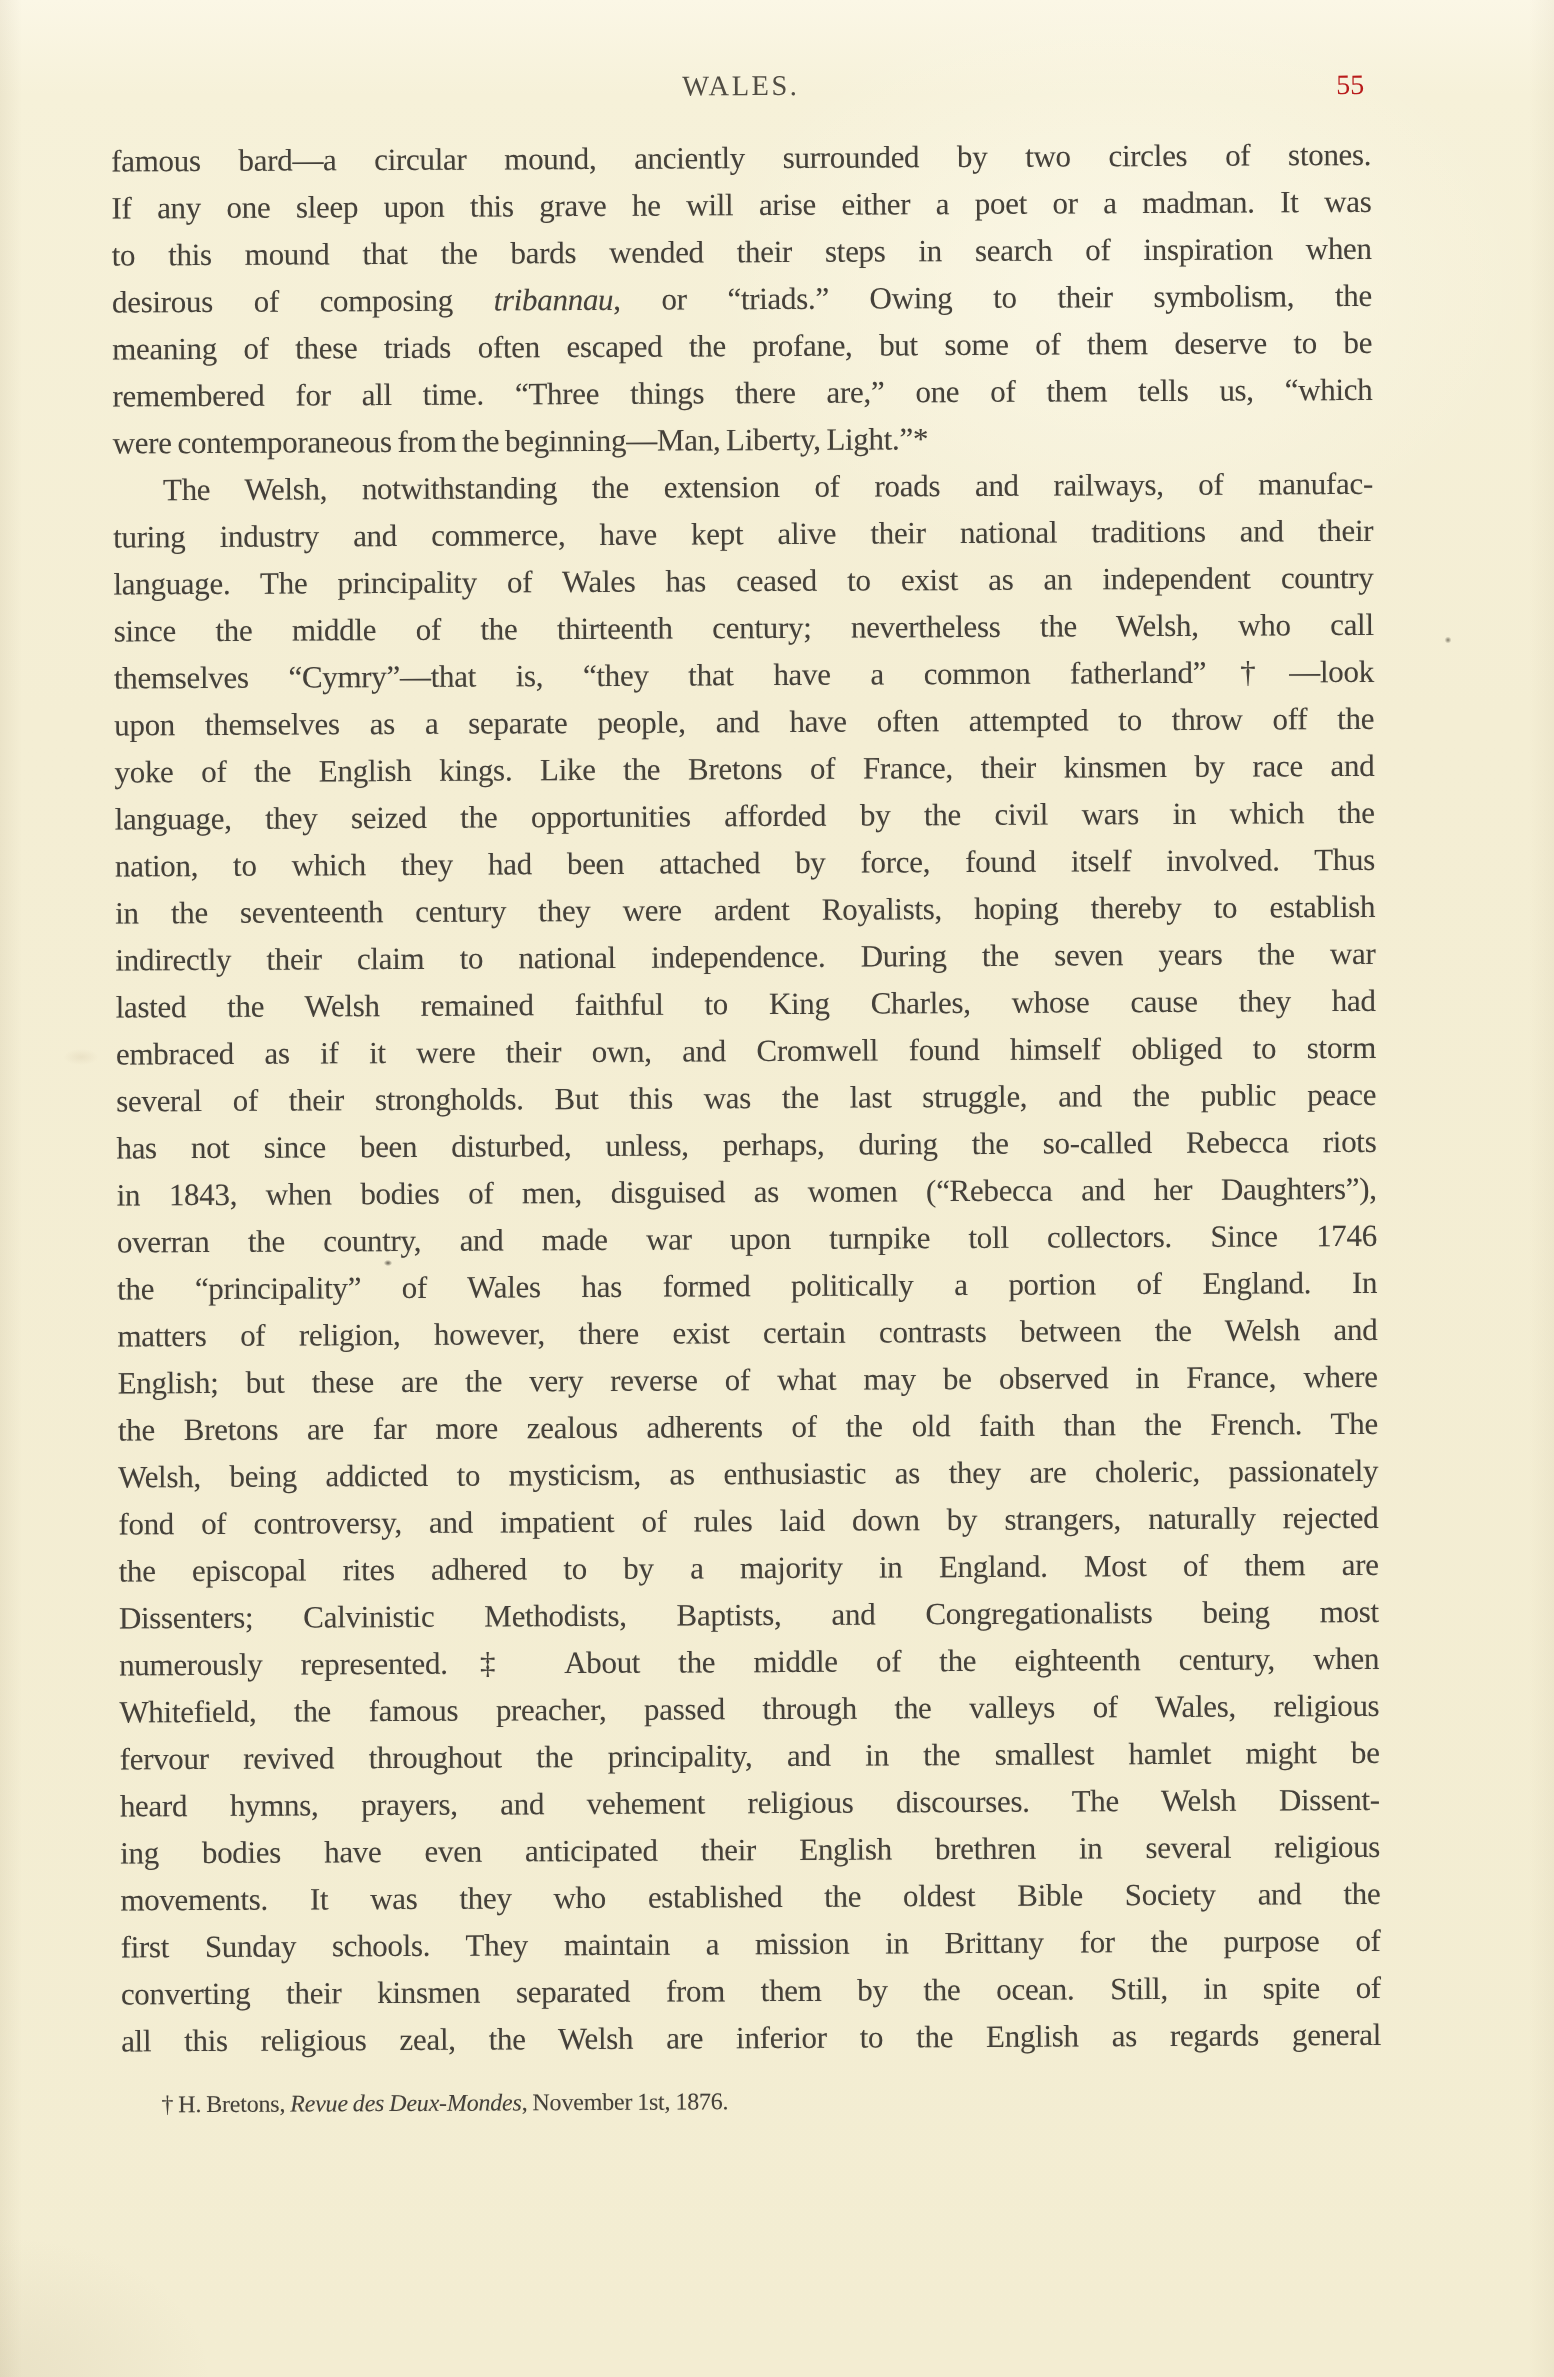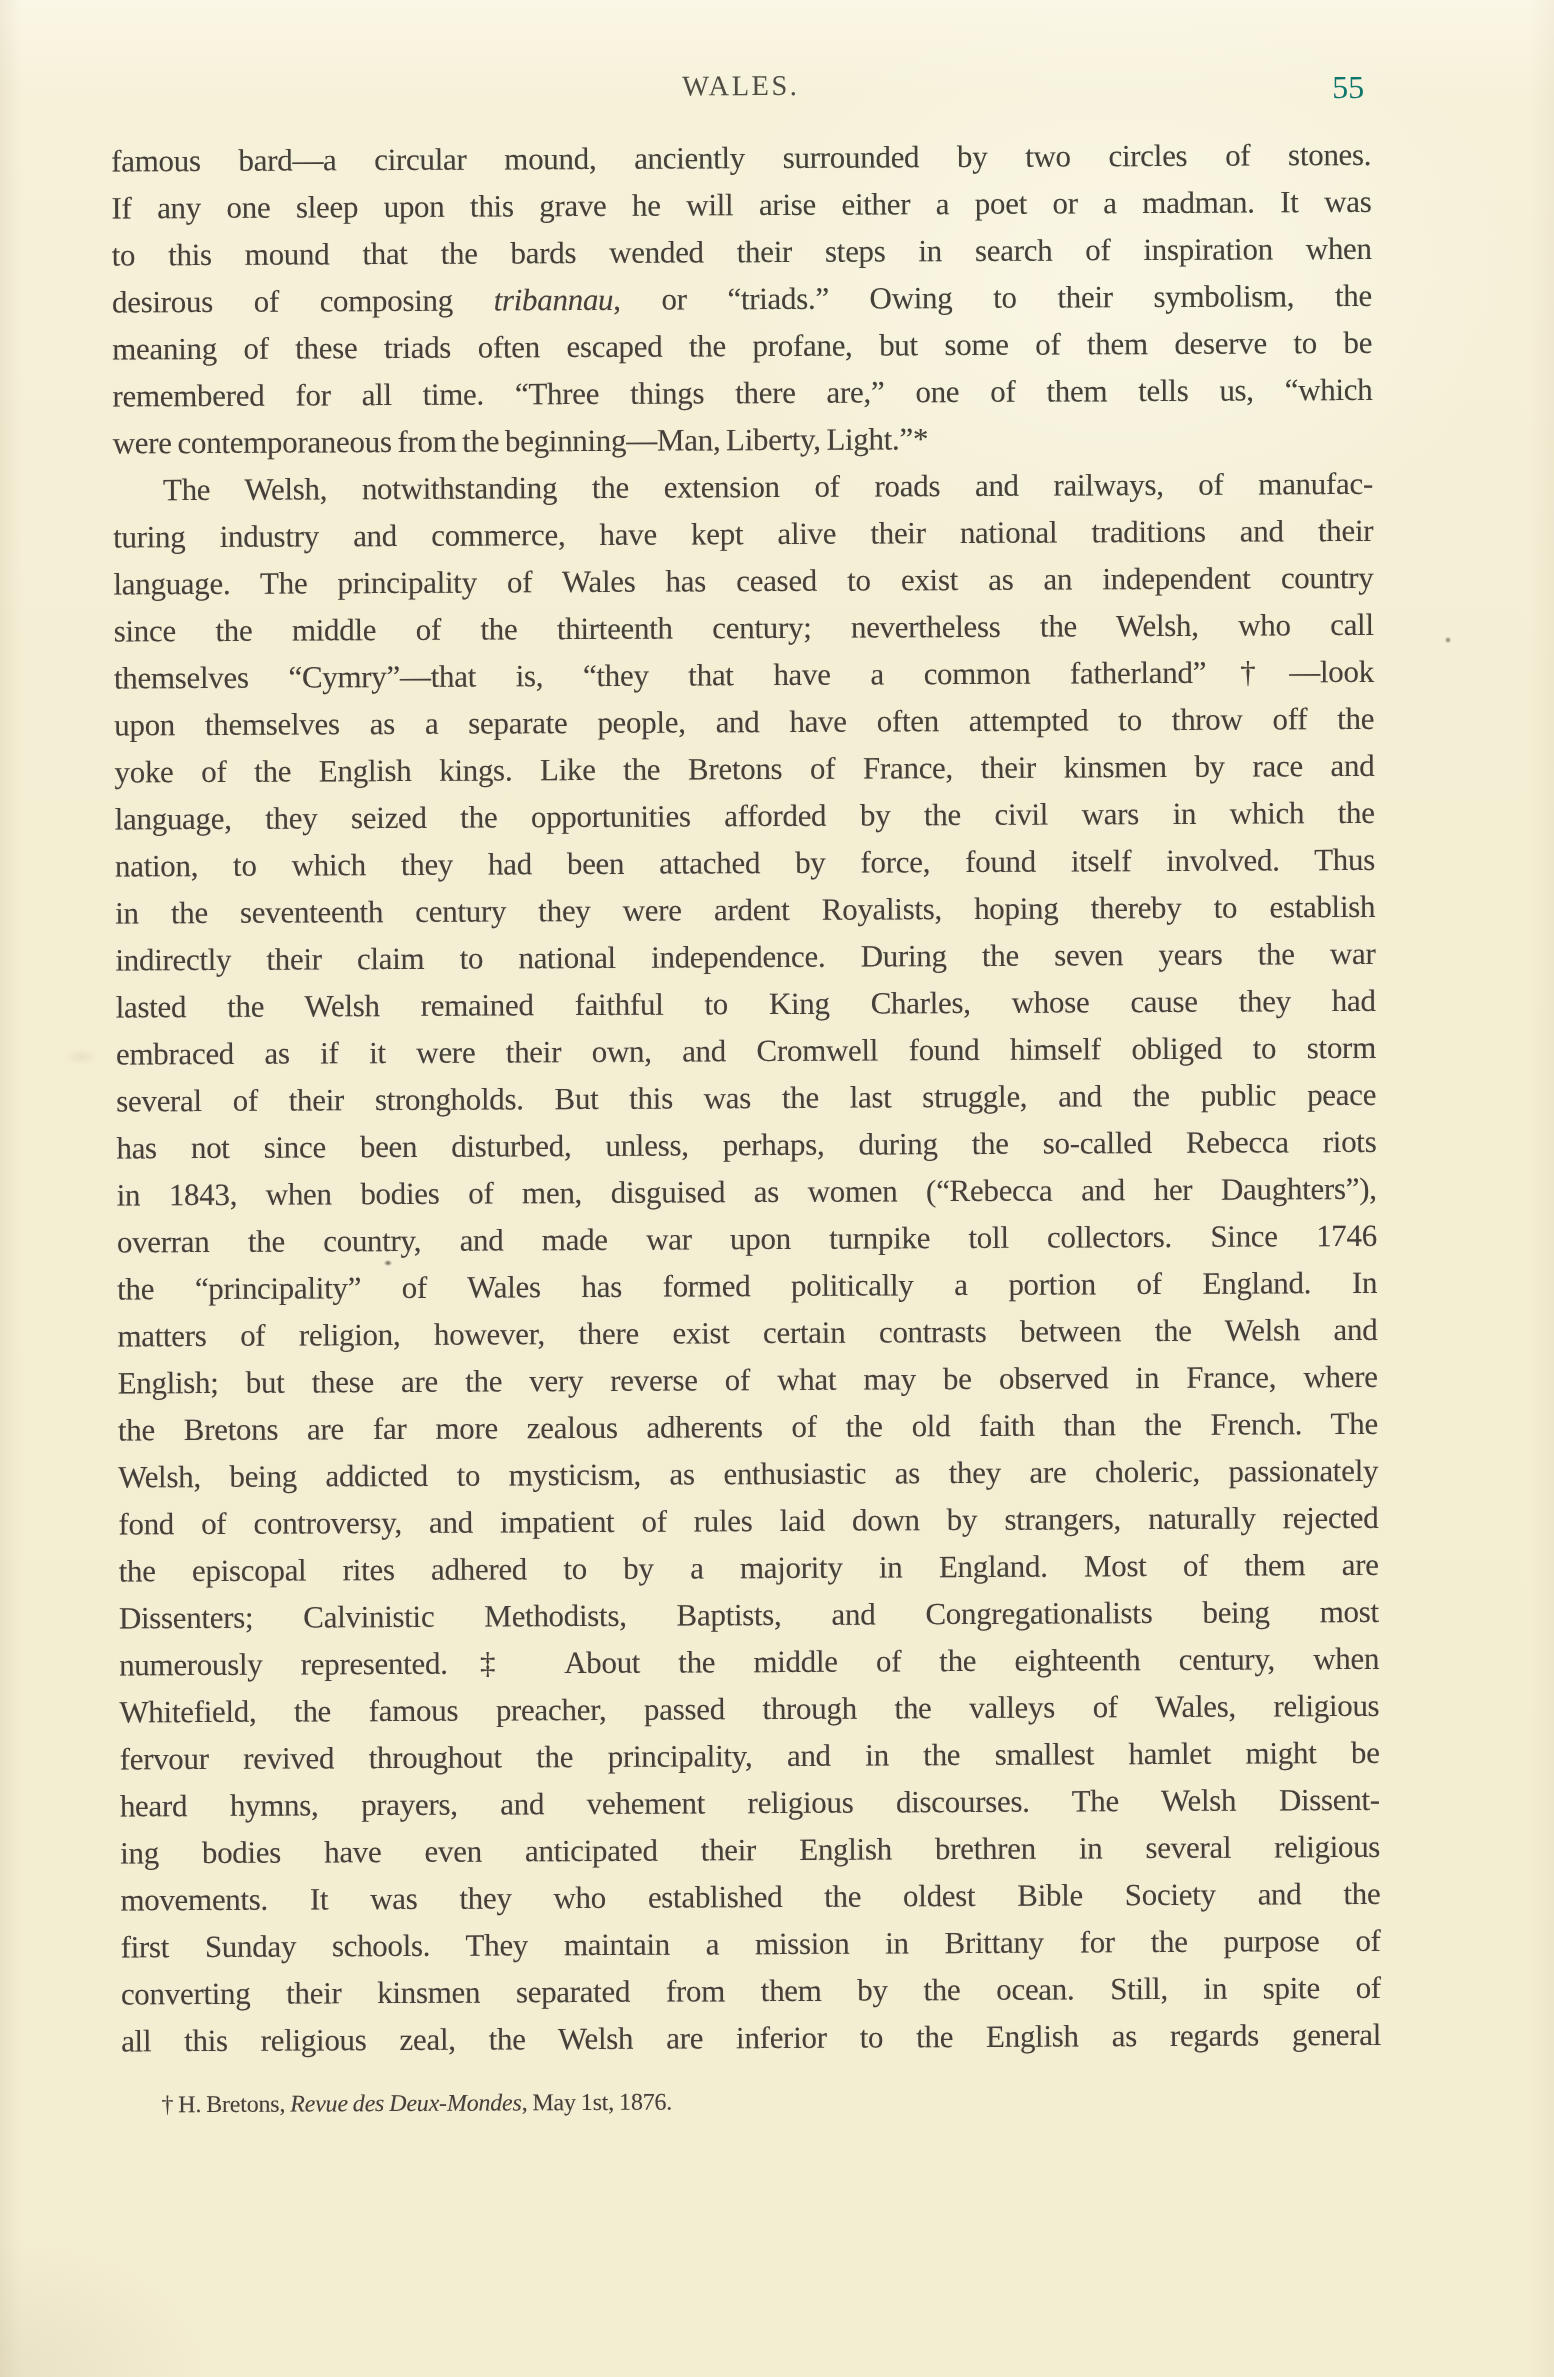--- a/index.html
+++ b/index.html
@@ -55,22 +55,22 @@
     left: 0; right: 0;
     text-align: center;
     font-size: 28.5px;
     letter-spacing: 2.5px;
     color: #514d44;
   }
   .page-number {
     position: absolute;
     right: 6.7px;
     top: 1.7px;
-    font-size: 32px;
-    color: #0f766e;
+    font-size: 28px;
+    color: #b91c1c;
   }
   .body-text {
     position: absolute;
     top: 134px;
     left: 116px;
     width: 1260px;
     font-size: 31px;
     line-height: 47px;
     text-shadow: 0 0 0.8px rgba(69,65,58,0.30);
   }
@@ -152,19 +152,19 @@
       <div class="bline">heard hymns, prayers, and vehement religious discourses.  The Welsh Dissent-</div>
       <div class="bline">ing bodies have even anticipated their English brethren in several religious</div>
       <div class="bline">movements.  It was they who established the oldest Bible Society and the</div>
       <div class="bline">first Sunday schools.  They maintain a mission in Brittany for the purpose of</div>
       <div class="bline">converting their kinsmen separated from them by the ocean.  Still, in spite of</div>
       <div class="bline">all this religious zeal, the Welsh are inferior to the English as regards general</div>
     </div>
 
   <div class="footnotes">
       <div class="fline fi"></div>
-      <div class="fline fi"><span>† H. Bretons, </span><i>Revue des Deux-Mondes</i><span>, May 1st, 1876.</span></div>
+      <div class="fline fi"><span>† H. Bretons, </span><i>Revue des Deux-Mondes</i><span>, November 1st, 1876.</span></div>
       <div class="fline fi fj"></div>
       <div class="fline"></div>
     </div>
 
 </div>
 
 
 </body></html>

